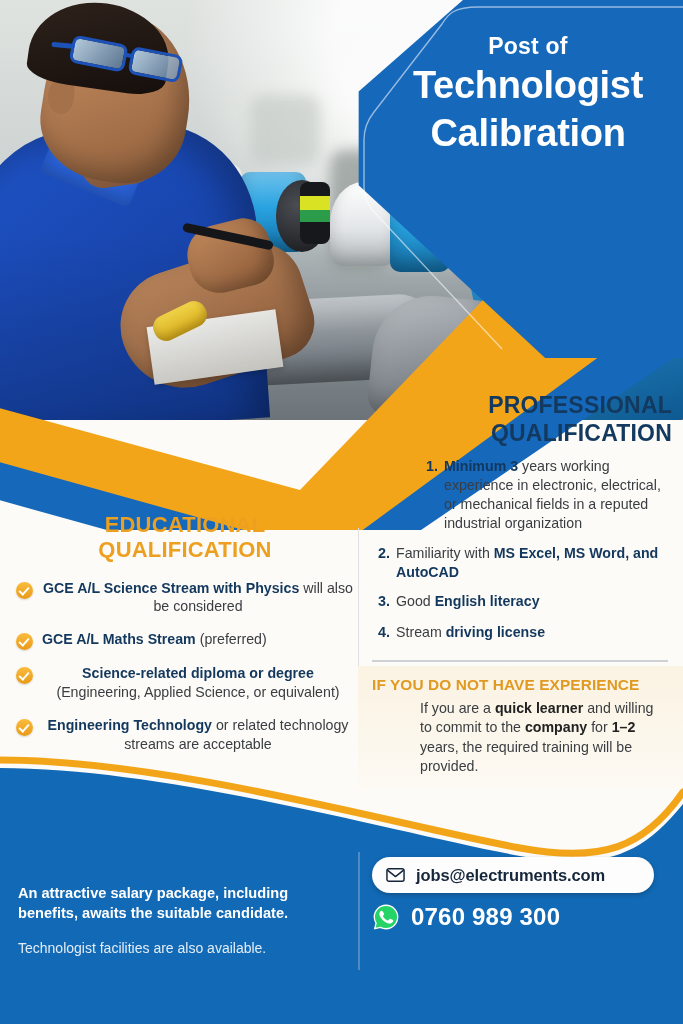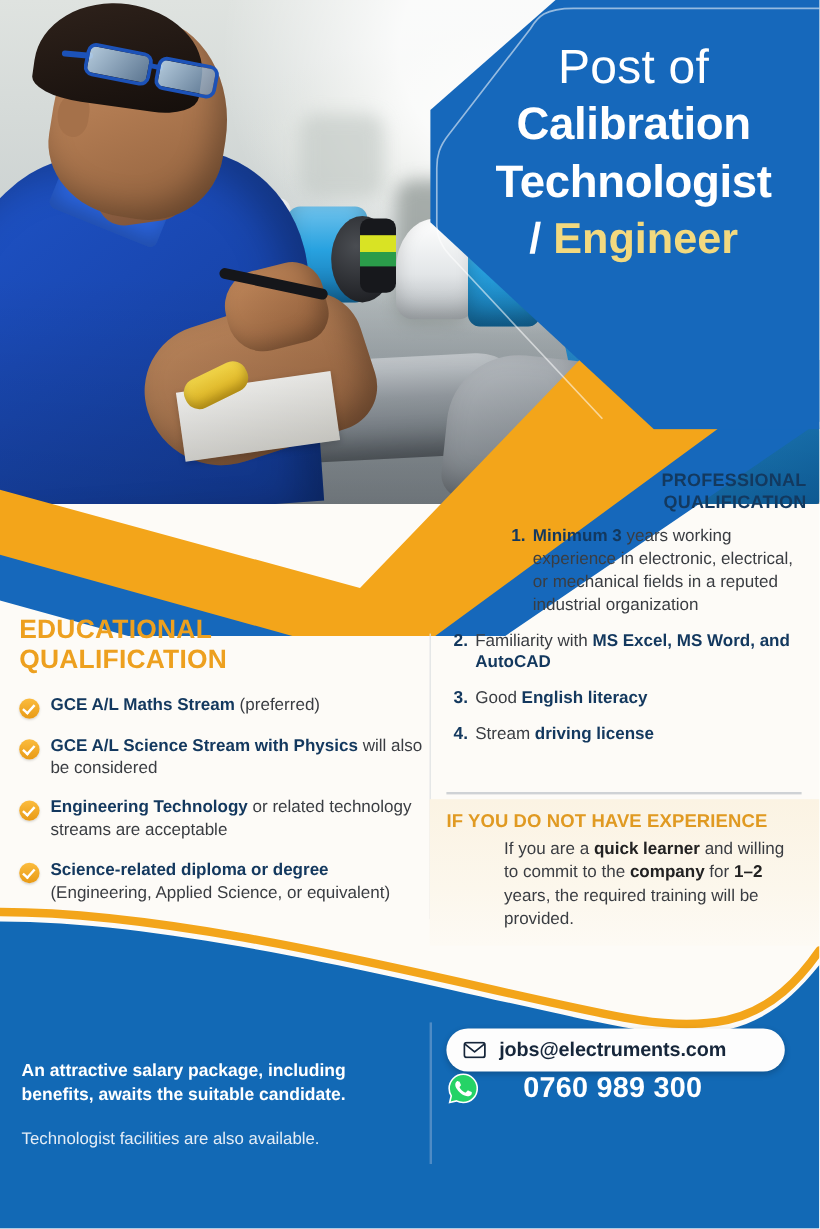--- a/index.html
+++ b/index.html
@@ -170,28 +170,28 @@
     clip-path:polygon(34% 0%, 100% 0%, 100% 100%, 58% 100%, 2% 52%, 2% 26%);
   }
   .header-outline{
     position:absolute;left:352px;top:-2px;width:333px;height:360px;
     pointer-events:none;
   }
   .header-text{
     position:absolute;left:382px;top:34px;width:292px;
     text-align:center;color:#fff;z-index:6;
   }
-  .h-post{font-size:40px;font-weight:400;letter-spacing:.2px;line-height:1.1;}
+  .h-post{font-size:23px;font-weight:700;letter-spacing:.2px;line-height:1.1;}
   .h-main{font-size:38px;font-weight:700;line-height:1.16;margin-top:4px;letter-spacing:-.3px;}
   .h-eng{font-size:36px;font-weight:700;line-height:1.2;margin-top:3px;}
   .h-slash{color:#ffffff;}
   .h-engword{color:#f2d97f;}
 
   
-  .edu{position:absolute;left:16px;top:512px;width:338px;}
+  .edu{position:absolute;left:16px;top:512px;width:338px;text-align:center;}
   .edu-title{
     color:#eda01f;font-size:22px;font-weight:700;line-height:1.15;letter-spacing:.2px;
   }
   .edu-list{margin-top:16px;}
   .edu-item{display:flex;align-items:flex-start;margin-bottom:14px;}
   .check{
     flex:0 0 auto;width:17px;height:17px;border-radius:50%;
     background:linear-gradient(180deg,#fbbc3e,#e89a16);
     margin-top:3px;margin-right:9px;position:relative;
     box-shadow:0 1px 2px rgba(0,0,0,.16);
@@ -200,21 +200,21 @@
     content:"";position:absolute;left:5px;top:3px;width:4px;height:8px;
     border:2px solid #fff;border-top:0;border-left:0;transform:rotate(42deg);
   }
   .edu-text{font-size:14.2px;line-height:1.33;color:#3a3d42;}
   .edu-text b{color:#13385e;font-weight:700;}
 
   
   .divider{position:absolute;left:358px;top:528px;width:1px;height:238px;background:#dfe1e3;}
   .prof{position:absolute;left:372px;top:392px;width:300px;}
   .prof-title{
-    color:#13395f;font-size:15px;font-weight:700;line-height:1.2;text-align:right;
+    color:#13395f;font-size:23px;font-weight:700;line-height:1.2;text-align:right;
     letter-spacing:.2px;
   }
   .prof-list{margin-top:10px;}
   .prof-item{display:flex;align-items:flex-start;margin-bottom:11px;}
   .prof-num{
     flex:0 0 auto;font-size:14.4px;font-weight:700;color:#13385e;
     width:18px;text-align:right;margin-right:6px;line-height:1.33;
   }
   .prof-text{font-size:14.2px;line-height:1.33;color:#3a3d42;}
   .prof-text b{color:#13385e;font-weight:700;}
@@ -242,21 +242,21 @@
   .cv{position:absolute;left:372px;top:846px;width:300px;z-index:5;}
   .cv-divider{position:absolute;left:358px;top:852px;width:2px;height:118px;background:#7fa8d2;opacity:.55;}
   .cv-title{color:#f0d98c;font-size:18px;font-weight:700;letter-spacing:.4px;}
   .email-pill{
     margin-top:11px;display:flex;align-items:center;
     background:#fdfdfd;border-radius:22px;height:36px;padding:0 14px;width:282px;
     box-sizing:border-box;box-shadow:0 2px 5px rgba(0,0,0,.22);
   }
   .env-icon{flex:0 0 auto;width:19px;height:14px;margin-right:11px;}
   .email-text{font-size:16.5px;font-weight:700;color:#16263a;letter-spacing:-.1px;}
-  .phone-row{margin-top:0;display:flex;align-items:center;gap:25px;}
+  .phone-row{margin-top:10px;display:flex;align-items:center;}
   .wa-icon{flex:0 0 auto;width:28px;height:28px;margin-right:11px;}
   .phone-text{font-size:24px;font-weight:700;color:#ffffff;letter-spacing:.2px;}
 </style>
 </head>
 <body>
 
 <div id="poster">
 
   <div class="photo-wrap">
     <div class="photo"></div>
@@ -310,49 +310,45 @@
     <path d="M -30 100 L 300 190 L 560 -80 L 690 -80 L 690 -10 L 330 254 L -30 154 Z" fill="#f3a51a"></path>
   </svg>
 
   <div class="header-shape"></div>
   <svg class="header-outline" viewBox="0 0 333 360">
     <path d="M126 9 L333 9 M126 9 C102 9, 96 16, 90 26 L22 114 C14 124, 12 132, 12 142 L12 190 C12 200, 16 208, 24 216 L150 351" fill="none" stroke="rgba(255,255,255,.55)" stroke-width="1.4"></path>
   </svg>
 
   <div class="header-text">
     <div class="h-post">Post of</div>
+    <div class="h-main">Technologist</div>
     <div class="h-main">Calibration</div>
-    <div class="h-main">Technologist</div>
-    <div class="h-eng">
-      <span class="h-slash">/</span>
-      <span class="h-engword">Engineer</span>
-    </div>
   </div>
 
   <div class="edu">
     <div class="edu-title">
       <div>EDUCATIONAL</div>
       <div>QUALIFICATION</div>
     </div>
     <div class="edu-list">
       <div class="edu-item">
         <span class="check"></span>
-        <span class="edu-text"><b>GCE A/L Maths Stream</b><span> (preferred)</span></span>
+        <span class="edu-text"><b>GCE A/L Science Stream with Physics</b><span> will also be considered</span></span>
       </div>
       <div class="edu-item">
         <span class="check"></span>
-        <span class="edu-text"><b>GCE A/L Science Stream with Physics</b><span> will also be considered</span></span>
+        <span class="edu-text"><b>GCE A/L Maths Stream</b><span> (preferred)</span></span>
+      </div>
+      <div class="edu-item">
+        <span class="check"></span>
+        <span class="edu-text"><b>Science-related diploma or degree</b><span> (Engineering, Applied Science, or  equivalent)</span></span>
       </div>
       <div class="edu-item">
         <span class="check"></span>
         <span class="edu-text"><b>Engineering Technology</b><span> or related technology streams are acceptable</span></span>
-      </div>
-      <div class="edu-item">
-        <span class="check"></span>
-        <span class="edu-text"><b>Science-related diploma or degree</b><span> (Engineering, Applied Science, or  equivalent)</span></span>
       </div>
     </div>
   </div>
 
   <div class="divider"></div>
   <div class="prof">
     <div class="prof-title">
       <div>PROFESSIONAL</div>
       <div>QUALIFICATION</div>
     </div>

